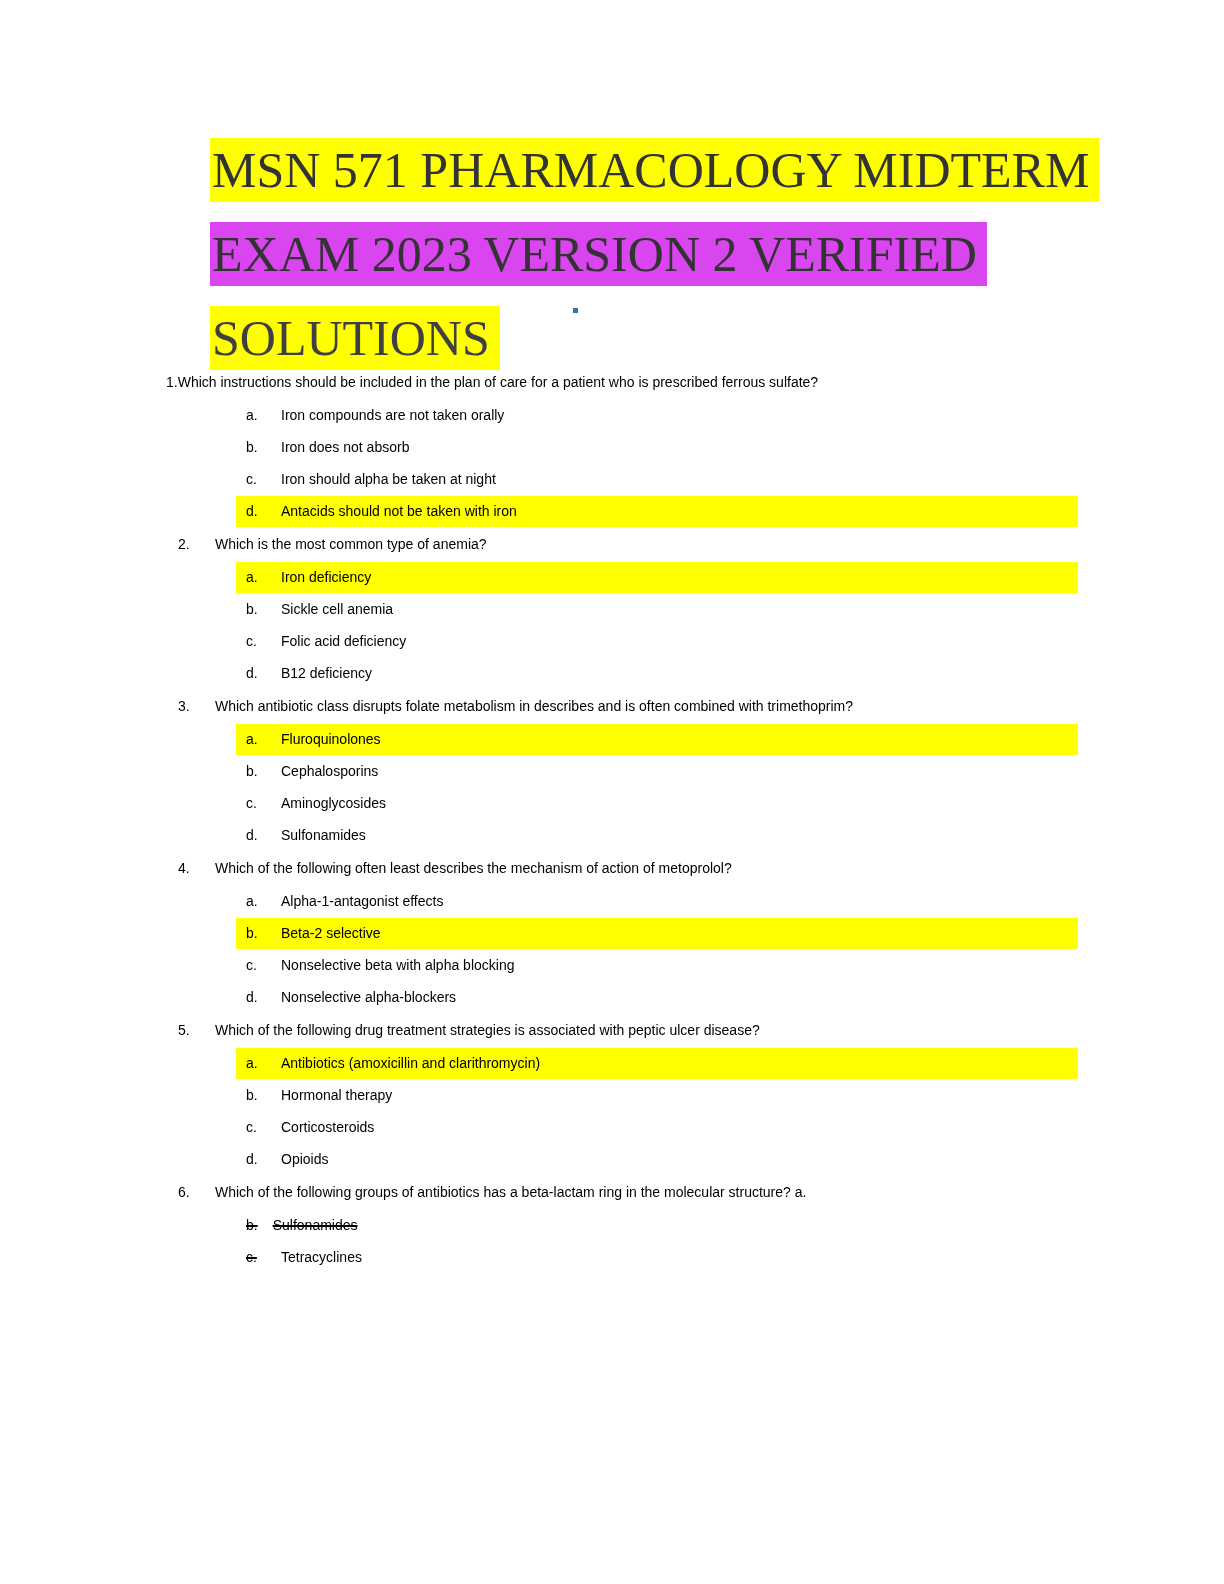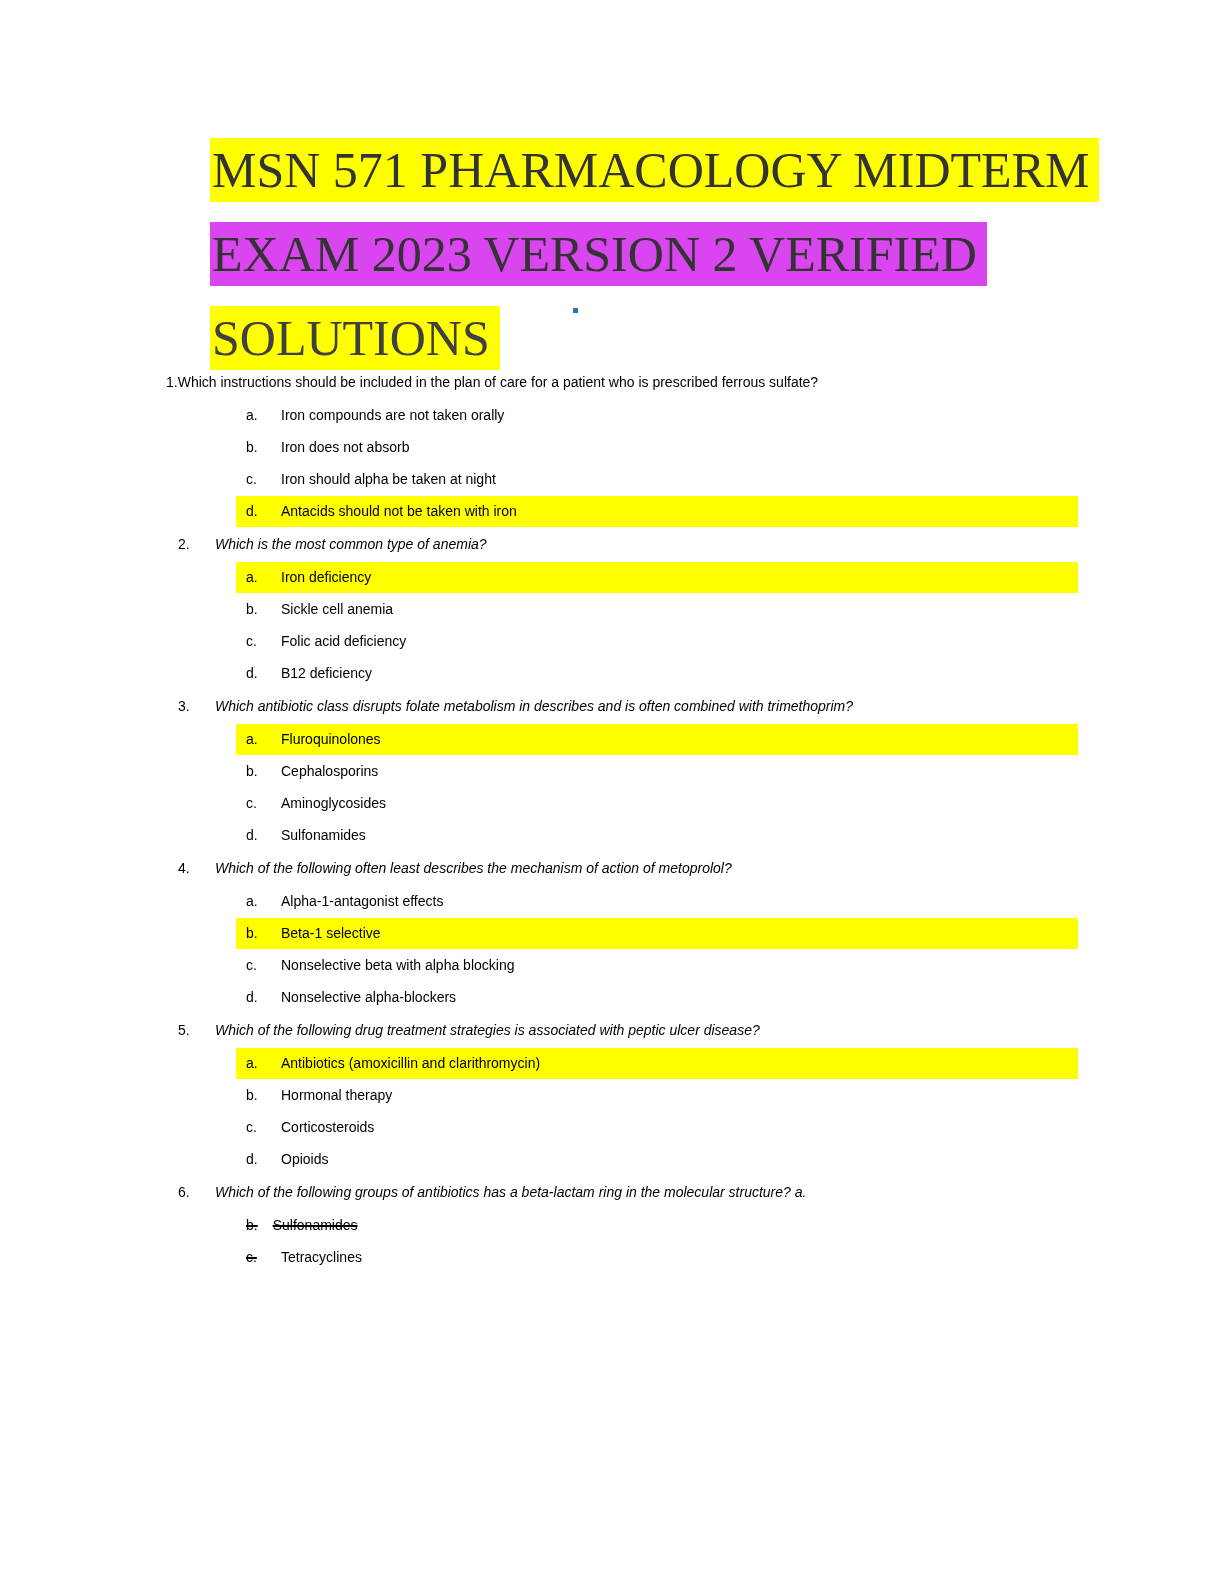--- a/index.html
+++ b/index.html
@@ -25,21 +25,21 @@
     margin-bottom:20px;
     white-space:nowrap;
   }
   .blue-dot { position:absolute; width:5px; height:5px; }
   
   .content { position:absolute; left:154px; top:366px; width:912px; font-size:14px;margin-left:12px; }
   .q-para   { margin:0; line-height:33px; max-width:898px; }
   .q-num-inline { }
   .q-row  { display:flex; line-height:33px; }
   .q-num  { flex:none; width:37px; margin-left:12px; }
-  .q-text { flex:1; max-width:860px;font-style:italic; }
+  .q-text { flex:1; max-width:860px; }
   .opt-row {
     display:flex;
     box-sizing:border-box;
     margin-left:70px;
     width:842px;
     padding-left:10px;
     line-height:31px;
     margin-top:1px; margin-bottom:1px;
   }
   .opt-letter { flex:none; display:inline-block; width:35px; }
@@ -126,21 +126,21 @@
         <div class="q-row">
           <span class="q-num">4.</span>
           <span class="q-text">Which of the following often least describes the mechanism of action of metoprolol?</span>
         </div>
         <div class="opt-row">
           <span class="opt-letter">a.</span>
           <span class="opt-text">Alpha-1-antagonist effects</span>
         </div>
         <div class="opt-row" style="background: rgb(255, 255, 0);">
           <span class="opt-letter">b.</span>
-          <span class="opt-text">Beta-1 selective</span>
+          <span class="opt-text">Beta-2 selective</span>
         </div>
         <div class="opt-row">
           <span class="opt-letter">c.</span>
           <span class="opt-text">Nonselective beta with alpha blocking</span>
         </div>
         <div class="opt-row">
           <span class="opt-letter">d.</span>
           <span class="opt-text">Nonselective alpha-blockers</span>
         </div>
       </section>

